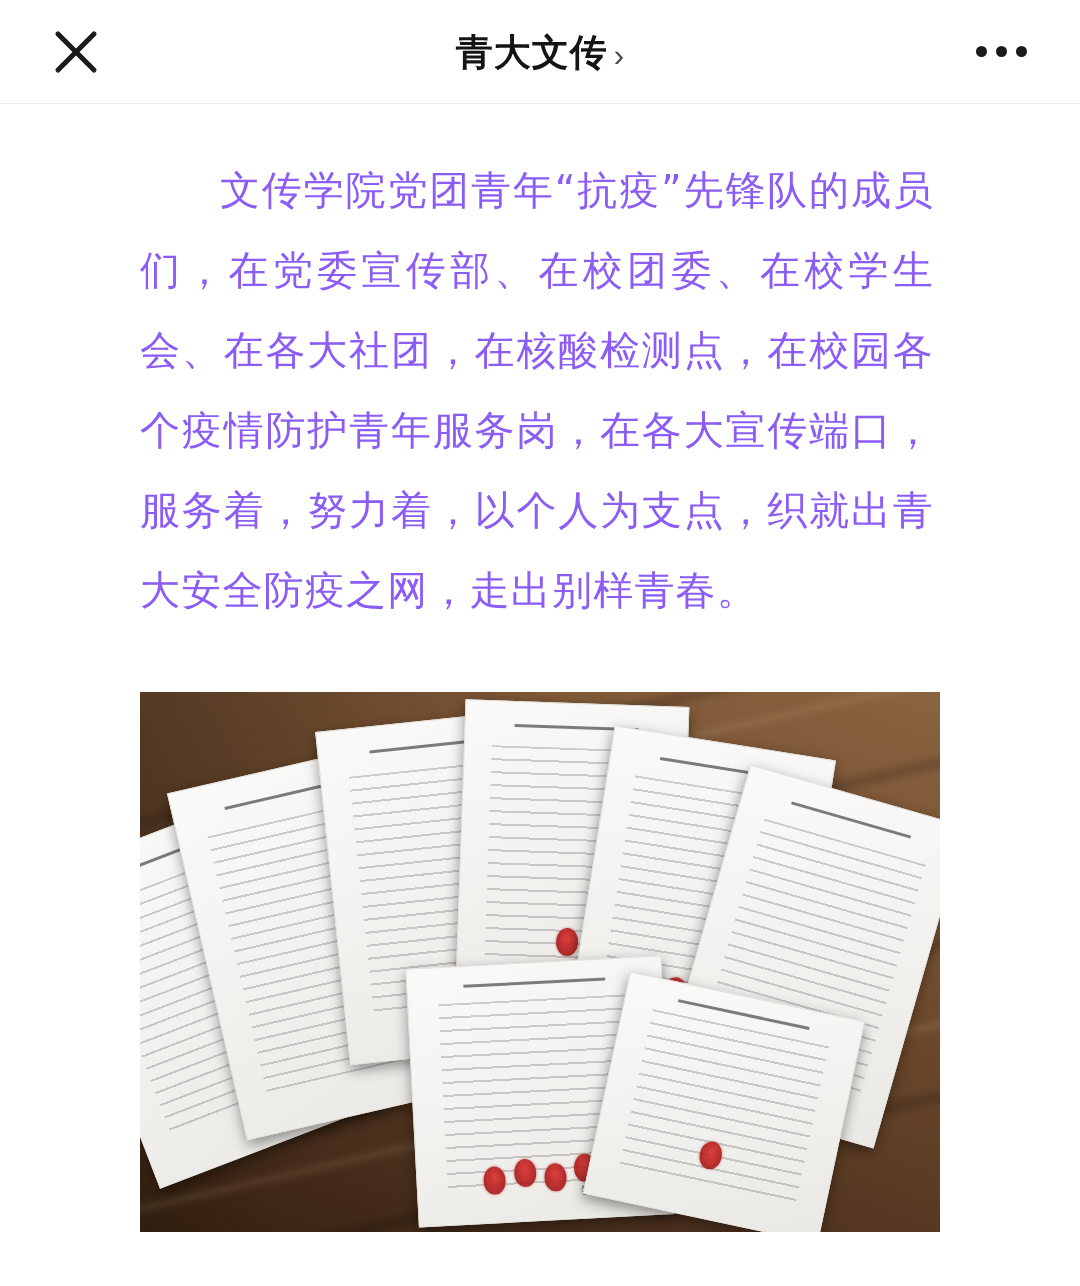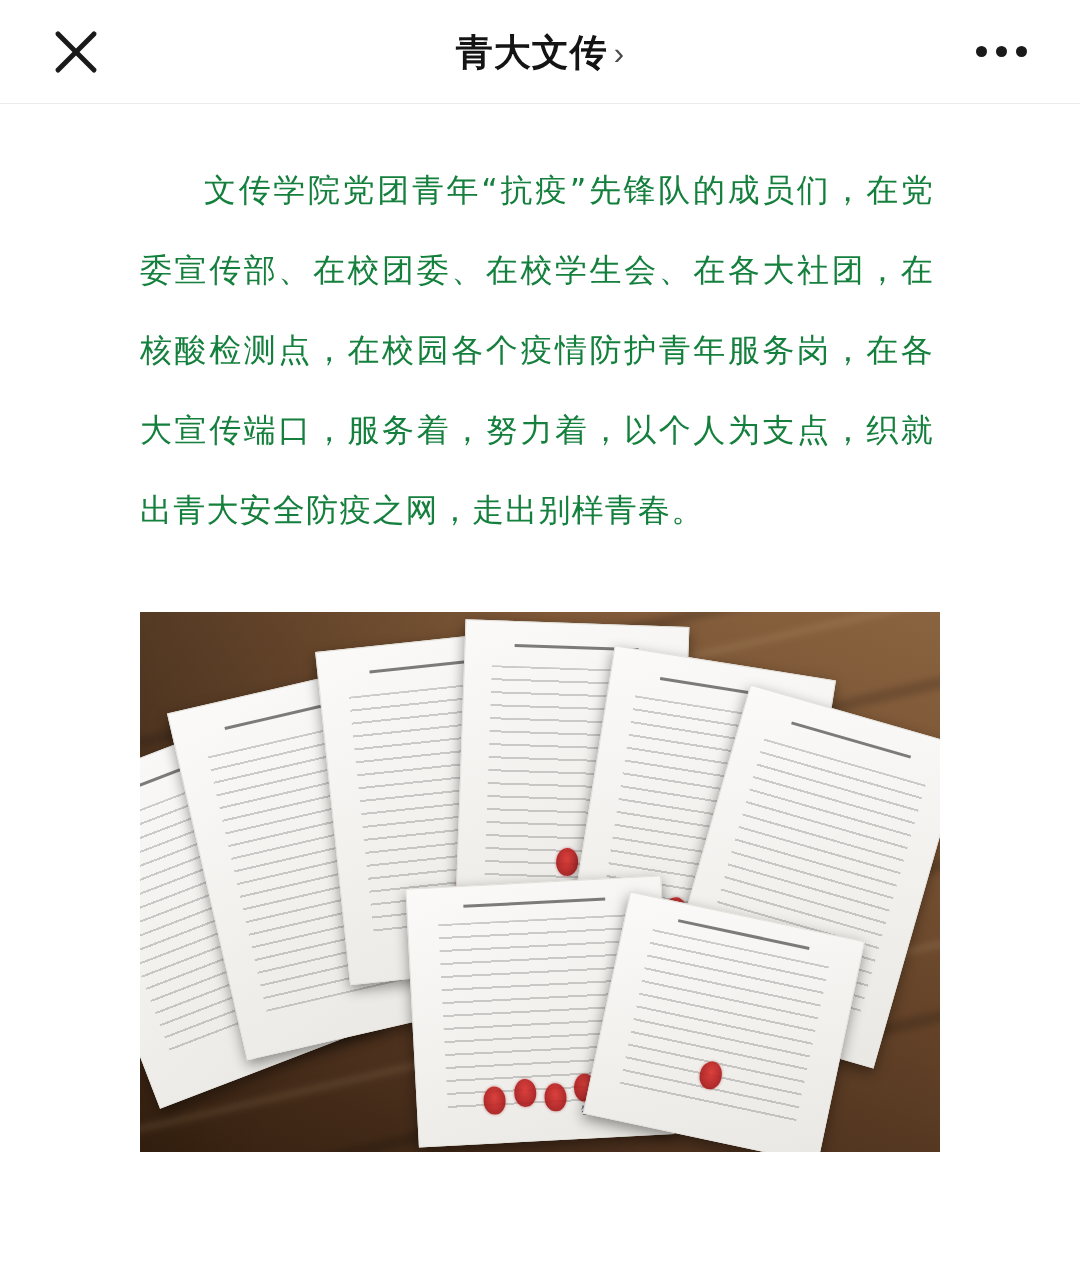--- a/index.html
+++ b/index.html
@@ -43,21 +43,21 @@
     cursor: pointer;
   }
   .nav-close svg { display: block; }
 
   .nav-title-wrap {
     position: absolute;
     left: 50%;
     top: 50%;
     transform: translate(-50%, -50%);
     display: flex;
-    align-items: center;
+    align-items: flex-end;
     gap: 6px;
     cursor: pointer;
     white-space: nowrap;
   }
   .nav-title {
     font-size: 37px;
     font-weight: bold;
     color: #141414;
     letter-spacing: 1px;
     line-height: 1;
@@ -101,23 +101,23 @@
   .article {
     position: relative;
     margin: 0 auto;
     width: 1080px;
     padding: 0 0 0 0;
   }
   .para {
     margin: 0 auto;
     padding: 46px 146px 0 140px;
     font-family: "DejaVu Sans", "Liberation Sans", sans-serif;
-    font-size: 32px;
+    font-size: 40px;
     line-height: 80px;
-    color: #15803d;
+    color: #8b5cf6;
     text-align: justify;
     text-justify: inter-ideograph;
     text-indent: 2em;
     letter-spacing: 1.2px;
   }
 
   
   .figure {
     margin: 62px 140px 0 140px;
     width: 800px;

